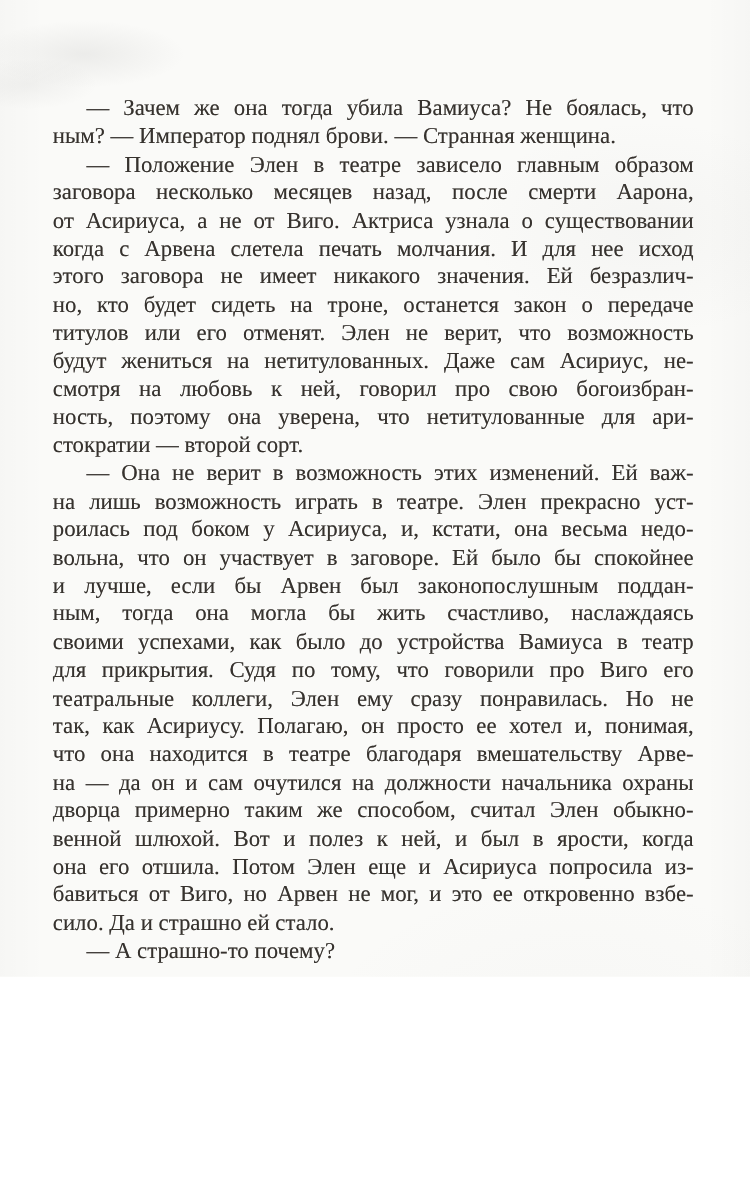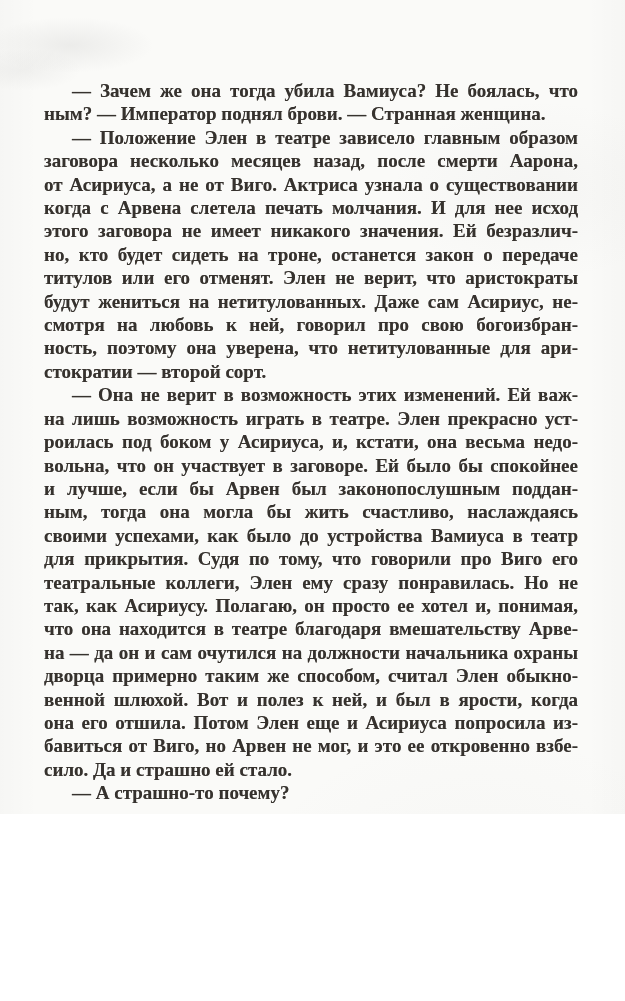--- a/index.html
+++ b/index.html
@@ -10,21 +10,20 @@
   body {
     font-family: "Liberation Serif", "DejaVu Serif", serif;
     background: #ffffff;
   }
   .stage {
     position: relative;
     width: 625px;
     height: 814px;
     background: var(--paper);
     overflow: hidden;
-    font-weight: bold;
   }
   
   .stage::before {
     content: "";
     position: absolute;
     inset: 0;
     pointer-events: none;
     background:
       radial-gradient(ellipse 120px 40px at 70px 45px, rgba(110,110,110,0.10), rgba(110,110,110,0) 70%),
       radial-gradient(ellipse 80px 30px at 25px 70px, rgba(120,120,120,0.08), rgba(120,120,120,0) 70%),
@@ -71,21 +70,21 @@
         <div class="line pfirst">— Зачем же она тогда убила Вамиуса? Не боялась, что</div>
         <div class="line plast">ным? — Император поднял брови. — Странная женщина.</div>
       </div>
       <div class="paragraph">
         <div class="line pfirst">— Положение Элен в театре зависело главным образом</div>
         <div class="line">заговора несколько месяцев назад, после смерти Аарона,</div>
         <div class="line">от Асириуса, а не от Виго. Актриса узнала о существовании</div>
         <div class="line">когда с Арвена слетела печать молчания. И для нее исход</div>
         <div class="line">этого заговора не имеет никакого значения. Ей безразлич-</div>
         <div class="line">но, кто будет сидеть на троне, останется закон о передаче</div>
-        <div class="line">титулов или его отменят. Элен не верит, что аристократы</div>
+        <div class="line">титулов или его отменят. Элен не верит, что возможность</div>
         <div class="line">будут жениться на нетитулованных. Даже сам Асириус, не-</div>
         <div class="line">смотря на любовь к ней, говорил про свою богоизбран-</div>
         <div class="line">ность, поэтому она уверена, что нетитулованные для ари-</div>
         <div class="line plast">стократии — второй сорт.</div>
       </div>
       <div class="paragraph">
         <div class="line pfirst">— Она не верит в возможность этих изменений. Ей важ-</div>
         <div class="line">на лишь возможность играть в театре. Элен прекрасно уст-</div>
         <div class="line">роилась под боком у Асириуса, и, кстати, она весьма недо-</div>
         <div class="line">вольна, что он участвует в заговоре. Ей было бы спокойнее</div>

